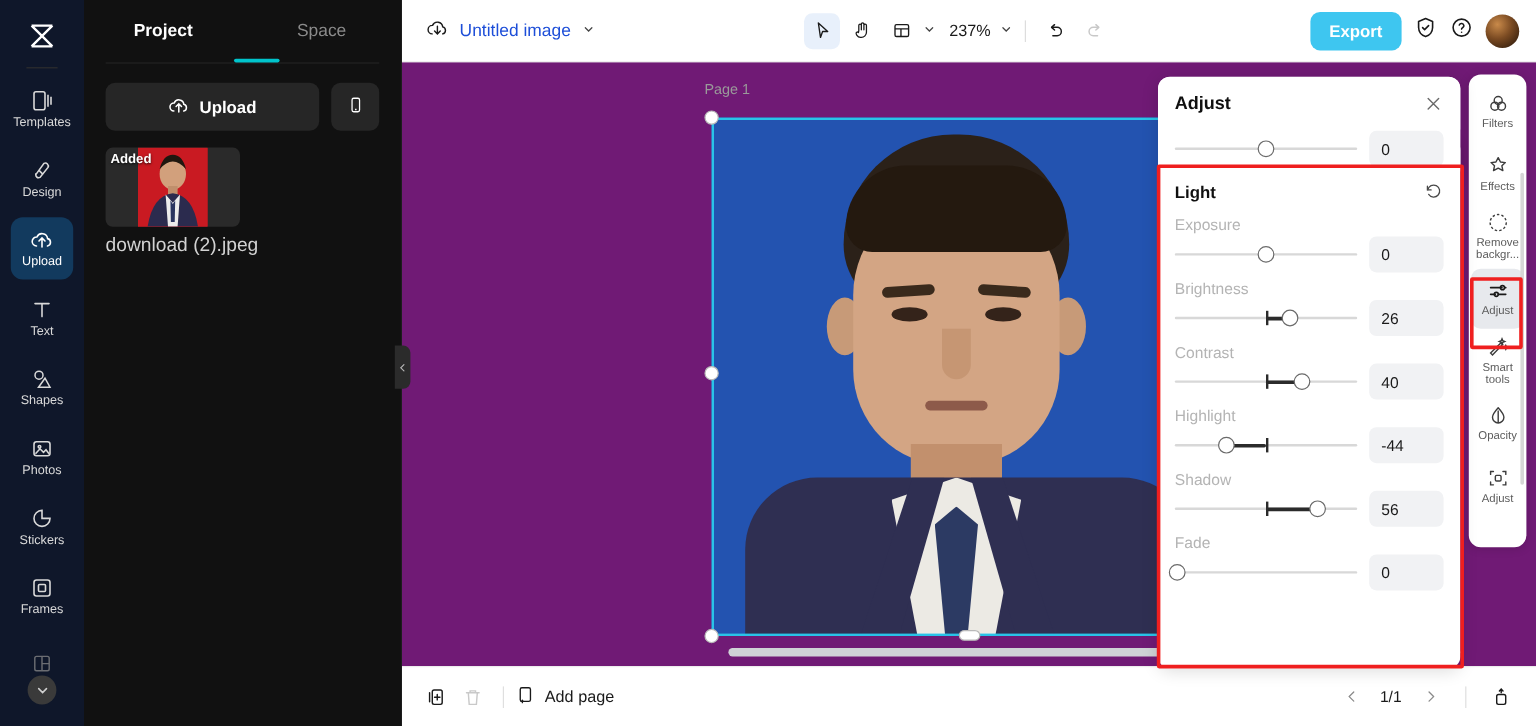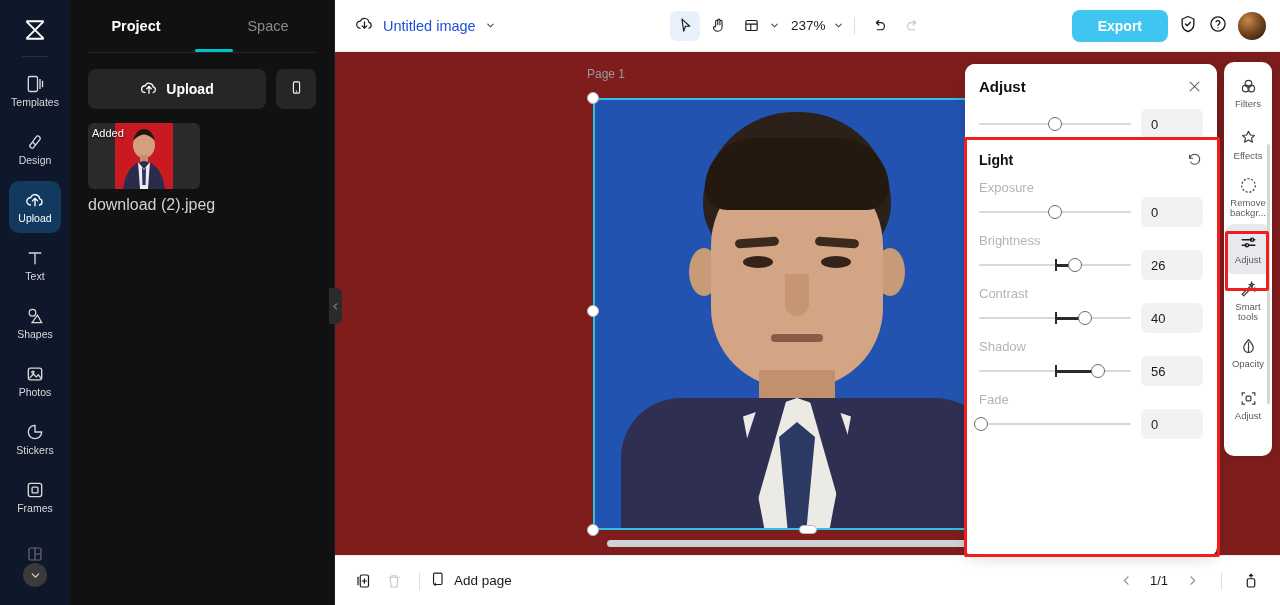--- a/index.html
+++ b/index.html
@@ -65,21 +65,21 @@
     width: 40px; height:40px; background:#262626; border-radius:8px; border:none;
     display:flex;align-items:center;justify-content:center; cursor:pointer;
   }
   .thumb-wrap { padding: 14px 18px 0 18px; }
   .thumb {
     position:relative; width: 112px; height: 66px; background:#2a2a2a;
     border-radius: 6px; overflow:hidden; cursor:pointer;
   }
   .thumb-img { position:absolute; left: 27px; top:0; width: 58px; height: 66px; background:#c91a22; }
   .badge-added {
-    position:absolute; left: 4px; top: 4px; color:#fff; font-size: 11px; font-weight:400;
+    position:absolute; left: 4px; top: 4px; color:#fff; font-size: 11px; font-weight:700;
     text-shadow: 0 1px 2px rgba(0,0,0,.85); z-index:3;
   }
   .thumb-name { font-size: 16px; color:#d2d2d2; margin-top: 7px; }
 
   .collapse-handle {
     position:absolute; left: 329px; top: 288px; width: 13px; height: 36px;
     background:#2b2b2b; border-radius: 0 6px 6px 0;
     display:flex;align-items:center;justify-content:center; cursor:pointer; z-index: 40;
   }
 
@@ -94,33 +94,33 @@
   .tb-center { position:absolute; left: 335px; display:flex; align-items:center; gap: 3px;}
   .tb-btn {
     width: 30px; height: 30px; border-radius: 7px; display:flex;
     align-items:center; justify-content:center; cursor:pointer; border:none; background:transparent;
   }
   .tb-btn.sel { background:#e8f0fb; }
   .zoom-txt { font-size: 13.5px; color:#1a1a1a; margin-left: 8px;}
   .tb-divider { width:1px; height:18px; background:#dddddd; margin: 0 7px;}
   .tb-right { position:absolute; right: 14px; display:flex; align-items:center; gap: 10px; }
   .btn-export {
-    height: 32px; padding: 0 26px; border-radius: 8px; border:none;
+    height: 32px; padding: 0 16px; border-radius: 8px; border:none;
     background:#3ec6f0; color:#ffffff; font-size: 14px; font-weight:700; cursor:pointer;
     font-family:"Liberation Sans",sans-serif;
   }
   .avatar {
     width: 28px; height:28px; border-radius:50%; cursor:pointer;
     background: radial-gradient(circle at 35% 30%, #c98a4a 0%, #7a4a22 45%, #201208 100%);
   }
 
   
   .canvas-area {
     position:absolute; left: 335px; top: 52px; width: 945px; height: 503px;
-    background: #7f1d1d; overflow:hidden;
+    background: #701a75; overflow:hidden;
   }
   .page-label { position:absolute; left: 252px; top: 15px; font-size:12px; color:#9a9a9a;}
   .art {
     position:absolute; left: 258px; top: 46px; width: 430px; height: 432px;
     background: #2353b0; overflow:hidden;
   }
   .sel-box {
     position:absolute; left: 258px; top: 46px; width: 430px; height: 432px;
     border: 2px solid #29c3e8; pointer-events:none;
   }
@@ -624,20 +624,32 @@
               <div class="slider">
                 <div class="s-track"></div>
                 <div class="s-fill" style="left: 50%; width: 19.5%;"></div>
                 <div class="s-tick" style="left: 50%;"></div>
                 <div class="s-knob" style="left: 69.5%;"></div>
               </div>
               <div class="val-box">40</div>
             </div>
           </div>
           <div>
+            <div class="row-label">Highlight</div>
+            <div class="row-ctrl">
+              <div class="slider">
+                <div class="s-track"></div>
+                <div class="s-fill" style="left: 28%; width: 22%;"></div>
+                <div class="s-tick" style="left: 50%;"></div>
+                <div class="s-knob" style="left: 28%;"></div>
+              </div>
+              <div class="val-box">-44</div>
+            </div>
+          </div>
+          <div>
             <div class="row-label">Shadow</div>
             <div class="row-ctrl">
               <div class="slider">
                 <div class="s-track"></div>
                 <div class="s-fill" style="left: 50%; width: 28%;"></div>
                 <div class="s-tick" style="left: 50%;"></div>
                 <div class="s-knob" style="left: 78%;"></div>
               </div>
               <div class="val-box">56</div>
             </div>

